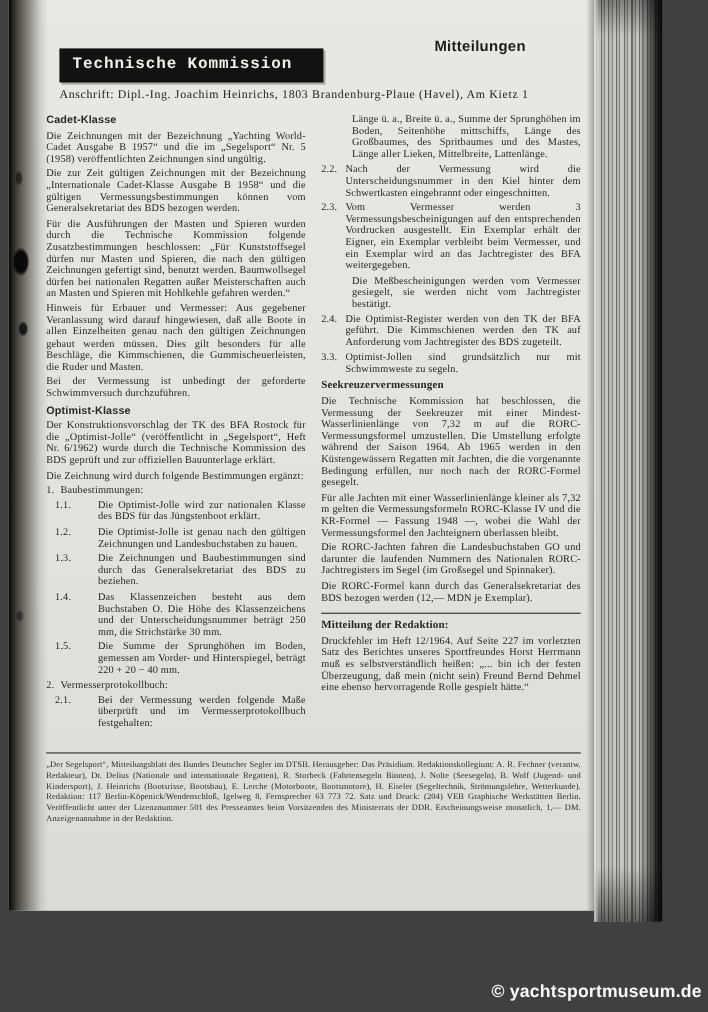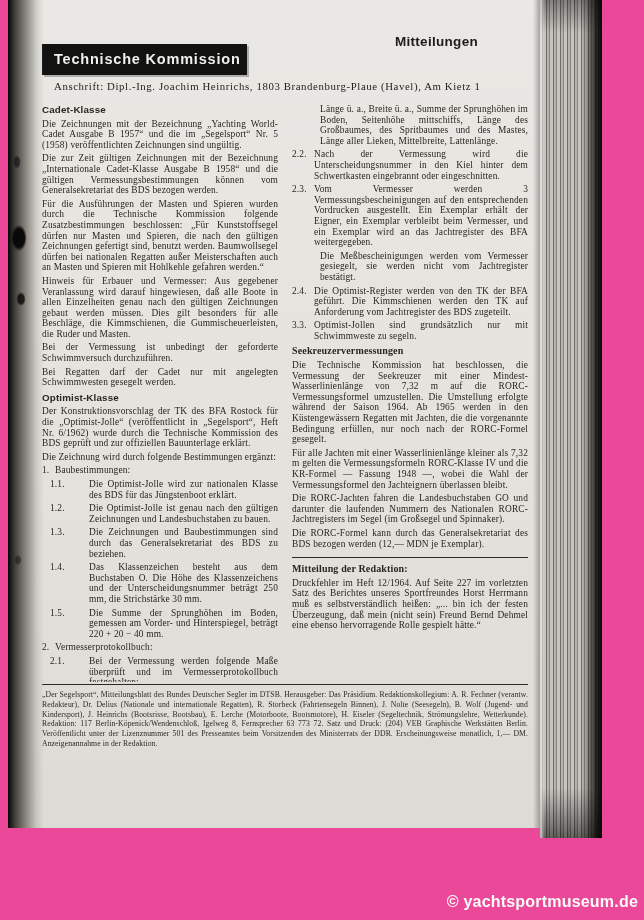--- a/index.html
+++ b/index.html
@@ -1,36 +1,36 @@
 <!DOCTYPE html>
 <html><head>
 <meta charset="utf-8">
 <style>
   html,body{margin:0;padding:0;background:#060606;}
-  .stage{position:relative;width:644px;height:920px;background:#ec4899;overflow:hidden;
+  .stage{position:relative;width:644px;height:920px;background:#404040;overflow:hidden;
          font-family:"Liberation Serif",serif;}
 
   
   .page{position:absolute;left:8px;top:0;width:532px;height:828px;
         background:linear-gradient(180deg,#e9e8e4 0%,#e3e2dd 55%,#dcdbd5 100%);}
   .page::after{content:"";position:absolute;right:0;top:0;width:7px;height:100%;
         background:linear-gradient(270deg,rgba(55,53,48,.38),rgba(0,0,0,0));}
   .gutter{position:absolute;left:0;top:0;width:36px;height:100%;z-index:3;pointer-events:none;
         background:
           radial-gradient(ellipse 10px 17px at 11px 238px, rgba(5,5,5,.95) 55%, rgba(5,5,5,0) 78%),
           radial-gradient(ellipse 6px 9px at 13px 299px, rgba(5,5,5,.8) 50%, rgba(5,5,5,0) 78%),
           radial-gradient(ellipse 5px 9px at 9px 162px, rgba(15,15,15,.65) 45%, rgba(5,5,5,0) 78%),
           radial-gradient(ellipse 5px 7px at 10px 560px, rgba(15,15,15,.5) 45%, rgba(5,5,5,0) 78%),
           linear-gradient(90deg,#060606 0%,#44423d 20%,#8f8c85 52%,rgba(150,147,140,.28) 80%,rgba(150,147,140,0) 100%);}
   .content{position:absolute;left:30px;top:0;right:8px;bottom:0;color:#27251f;}
 
   
-  .title-box{position:absolute;left:4px;top:44px;background:#121211;color:#f1f0ea;
-        font-family:Liberation Sans, sans-serif;font-weight:bold;font-size:14.5px;
-        letter-spacing:.8px;padding:7px 6px 8px 12px;box-shadow:2px 2px 0 rgba(0,0,0,.25);}
+  .title-box{position:absolute;left:16px;top:44px;background:#121211;color:#f1f0ea;
+        font-family:Liberation Mono, monospace;font-weight:bold;font-size:14.5px;
+        letter-spacing:.8px;padding:7px 28px 8px 12px;box-shadow:2px 2px 0 rgba(0,0,0,.25);}
   .mitteilungen{position:absolute;right:54px;top:34px;font-family:"Liberation Sans",sans-serif;
         font-weight:bold;font-size:13.5px;letter-spacing:.3px;color:#1d1c19;}
   .address{position:absolute;left:16px;top:80px;font-size:10.8px;letter-spacing:.6px;white-space:nowrap;color:#24221d;}
 
   
   .columns{position:absolute;top:104px;left:4px;right:4px;display:flex;gap:14px;
         max-height:578px;overflow:hidden;}
   .col{flex:1;font-size:9.4px;line-height:10.6px;text-align:justify;letter-spacing:.15px;color:#28261f;}
   .col p{margin:0 0 3px 0;}
   .head{font-weight:bold;font-family:"Liberation Sans",sans-serif;font-size:9.8px;margin:5px 0 3px 0;text-align:left;}
@@ -78,21 +78,20 @@
 
       <div class="columns">
 
         <div class="col">
           <div class="head first">Cadet-Klasse</div>
           <p>Die Zeichnungen mit der Bezeichnung „Yachting World-Cadet Ausgabe B 1957“ und die im „Segelsport“ Nr. 5 (1958) veröffentlichten Zeichnungen sind ungültig.</p>
           <p>Die zur Zeit gültigen Zeichnungen mit der Bezeichnung „Internationale Cadet-Klasse Ausgabe B 1958“ und die gültigen Vermessungsbestimmungen können vom Generalsekretariat des BDS bezogen werden.</p>
           <p>Für die Ausführungen der Masten und Spieren wurden durch die Technische Kommission folgende Zusatzbestimmungen beschlossen: „Für Kunststoffsegel dürfen nur Masten und Spieren, die nach den gültigen Zeichnungen gefertigt sind, benutzt werden. Baumwollsegel dürfen bei nationalen Regatten außer Meisterschaften auch an Masten und Spieren mit Hohlkehle gefahren werden.“</p>
           <p>Hinweis für Erbauer und Vermesser: Aus gegebener Veranlassung wird darauf hingewiesen, daß alle Boote in allen Einzelheiten genau nach den gültigen Zeichnungen gebaut werden müssen. Dies gilt besonders für alle Beschläge, die Kimmschienen, die Gummischeuerleisten, die Ruder und Masten.</p>
           <p>Bei der Vermessung ist unbedingt der geforderte Schwimmversuch durchzuführen.</p>
-          <p>Bei Regatten darf der Cadet nur mit angelegten Schwimmwesten gesegelt werden.</p>
 
           <div class="head">Optimist-Klasse</div>
           <p>Der Konstruktionsvorschlag der TK des BFA Rostock für die „Optimist-Jolle“ (veröffentlicht in „Segelsport“, Heft Nr. 6/1962) wurde durch die Technische Kommission des BDS geprüft und zur offiziellen Bauunterlage erklärt.</p>
           <p>Die Zeichnung wird durch folgende Bestimmungen ergänzt:</p>
 
           <div class="li top">
             <span class="num">1.</span>
             <div class="txt">Baubestimmungen:</div>
           </div>
           <div class="li sub">

